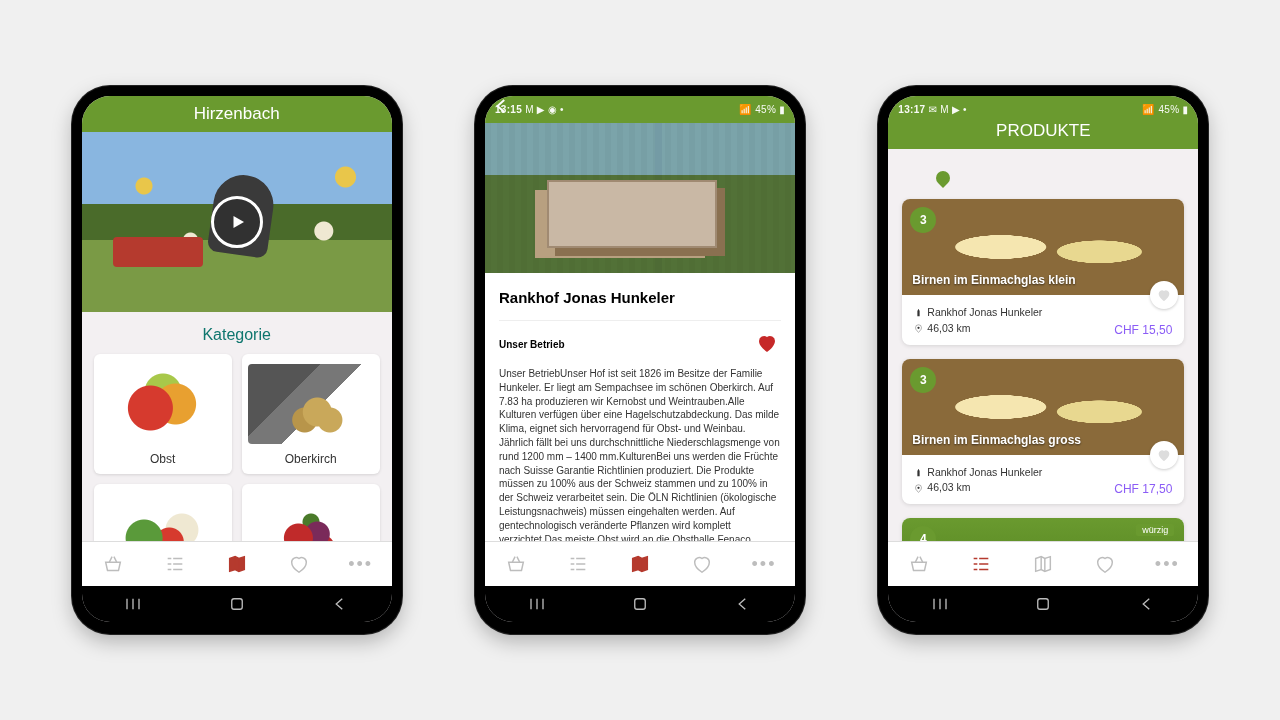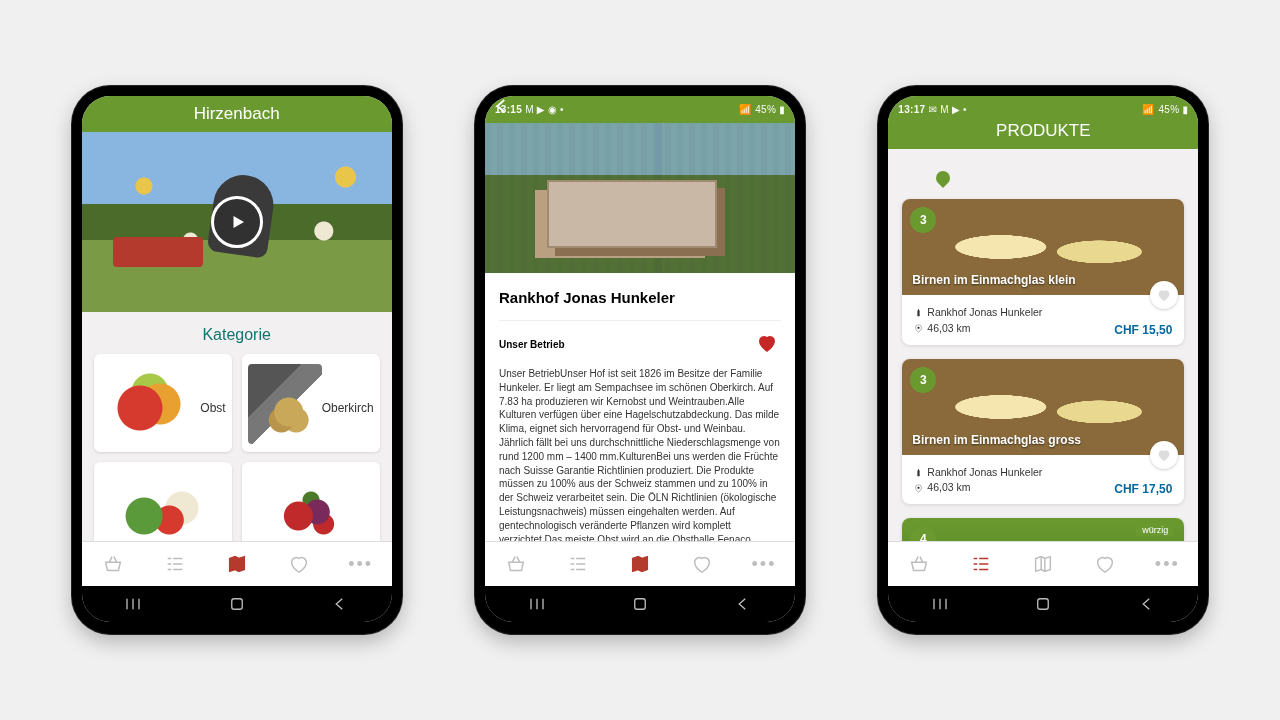--- a/index.html
+++ b/index.html
@@ -21,21 +21,21 @@
      radial-gradient(circle at 20% 30%,#e9c64a 0 8px,transparent 9px),
      radial-gradient(circle at 85% 25%,#e9c64a 0 10px,transparent 11px),
      radial-gradient(circle at 78% 55%,#efe8d2 0 9px,transparent 10px),
      radial-gradient(circle at 35% 60%,#efe8d2 0 7px,transparent 8px);}
   .hero .person{position:absolute;left:42%;top:24%;width:60px;height:80px;background:#3a3a3a;border-radius:30px 30px 10px 10px;transform:rotate(8deg);}
   .hero .wagon{position:absolute;left:10%;bottom:25%;width:90px;height:30px;background:#b53a2e;border-radius:4px;}
   .play{width:46px;height:46px;border:3px solid #fff;border-radius:50%;display:flex;align-items:center;justify-content:center;z-index:2;background:rgba(0,0,0,.15);}
   .play svg{width:18px;height:18px;fill:#fff;margin-left:3px;}
   .section-title{text-align:center;font-weight:400;font-size:16px;margin:14px 0 10px 0;color:#0f766e;}
   .cat-grid{display:grid;grid-template-columns:1fr 1fr;gap:10px;padding:0 12px;}
-  .cat-card{background:#fff;border-radius:6px;box-shadow:0 1px 3px rgba(0,0,0,.12);display:flex;flex-direction:row;align-items:center;padding:10px 6px 8px 6px;}
+  .cat-card{background:#fff;border-radius:6px;box-shadow:0 1px 3px rgba(0,0,0,.12);display:flex;flex-direction:column;align-items:center;padding:10px 6px 8px 6px;}
   .cat-img{width:100%;height:80px;border-radius:4px;display:flex;align-items:center;justify-content:center;}
   .cat-label{font-size:12px;margin-top:8px;color:#333;}
   
   .cat-obst{background:radial-gradient(circle at 40% 55%,#d63a2e 0 22px,transparent 23px),radial-gradient(circle at 60% 50%,#e8a030 0 20px,transparent 21px),radial-gradient(circle at 50% 35%,#a8c84a 0 18px,transparent 19px),#fff;}
   .cat-kartoffel{background:radial-gradient(circle at 55% 60%,#c9a85a 0 14px,transparent 15px),radial-gradient(circle at 45% 70%,#b8954a 0 12px,transparent 13px),radial-gradient(circle at 65% 70%,#c9a85a 0 12px,transparent 13px),linear-gradient(135deg,#555 35%,#777 35% 55%,transparent 55%),#fff;}
   .cat-gemuese{background:radial-gradient(circle at 35% 55%,#5a9a3a 0 18px,transparent 19px),radial-gradient(circle at 55% 60%,#d63a2e 0 14px,transparent 15px),radial-gradient(circle at 65% 45%,#efe8d2 0 16px,transparent 17px),#fff;}
   .cat-beeren{background:radial-gradient(circle at 40% 55%,#c02a2a 0 14px,transparent 15px),radial-gradient(circle at 55% 50%,#7a2a5a 0 12px,transparent 13px),radial-gradient(circle at 60% 65%,#c02a2a 0 10px,transparent 11px),radial-gradient(circle at 50% 35%,#4a7a2a 0 8px,transparent 9px),#fff;}
   
   .bnav{height:44px;background:#fff;border-top:1px solid #ddd;display:flex;justify-content:space-around;align-items:center;}
   .bnav .tab{width:26px;height:26px;display:flex;align-items:center;justify-content:center;}
@@ -74,21 +74,21 @@
   .prod-img.jars{background:radial-gradient(ellipse at 35% 50%,#f5e6b0 0 45px,transparent 46px),radial-gradient(ellipse at 70% 55%,#e8d890 0 42px,transparent 43px),#8a6a3a;}
   .prod-img.green{background:linear-gradient(#6a9a2f,#4a7a1a);}
   .badge{position:absolute;left:8px;top:8px;width:26px;height:26px;background:#6a9a2f;border-radius:50%;color:#fff;font-size:12px;font-weight:700;display:flex;align-items:center;justify-content:center;}
   .prod-name{position:absolute;left:10px;bottom:8px;color:#fff;font-size:12px;font-weight:700;text-shadow:0 1px 2px rgba(0,0,0,.6);text-align:right;}
   .fav{position:absolute;right:6px;bottom:-14px;width:28px;height:28px;background:#fff;border-radius:50%;box-shadow:0 1px 3px rgba(0,0,0,.2);display:flex;align-items:center;justify-content:center;}
   .fav svg{width:16px;height:16px;fill:#ddd;}
   .prod-meta{padding:10px 12px 8px 12px;display:flex;justify-content:space-between;align-items:flex-start;}
   .meta-left{font-size:10.5px;color:#333;line-height:1.5;}
   .meta-left .row{display:flex;align-items:center;gap:4px;}
   .meta-left svg{width:9px;height:9px;fill:#333;}
-  .price{color:#0369a1;font-weight:700;font-size:12px;align-self:flex-end;text-align:right;}
+  .price{color:#8b5cf6;font-weight:400;font-size:12px;align-self:flex-end;text-align:right;}
   .tag{position:absolute;right:10px;top:6px;background:#6a9a2f;color:#fff;font-size:9px;padding:1px 6px;border-radius:2px;}
 </style>
 </head>
 <body>
 
 <div class="stage">
 
 <div class="phone">
   <div class="speaker"></div>
   <div class="screen">

